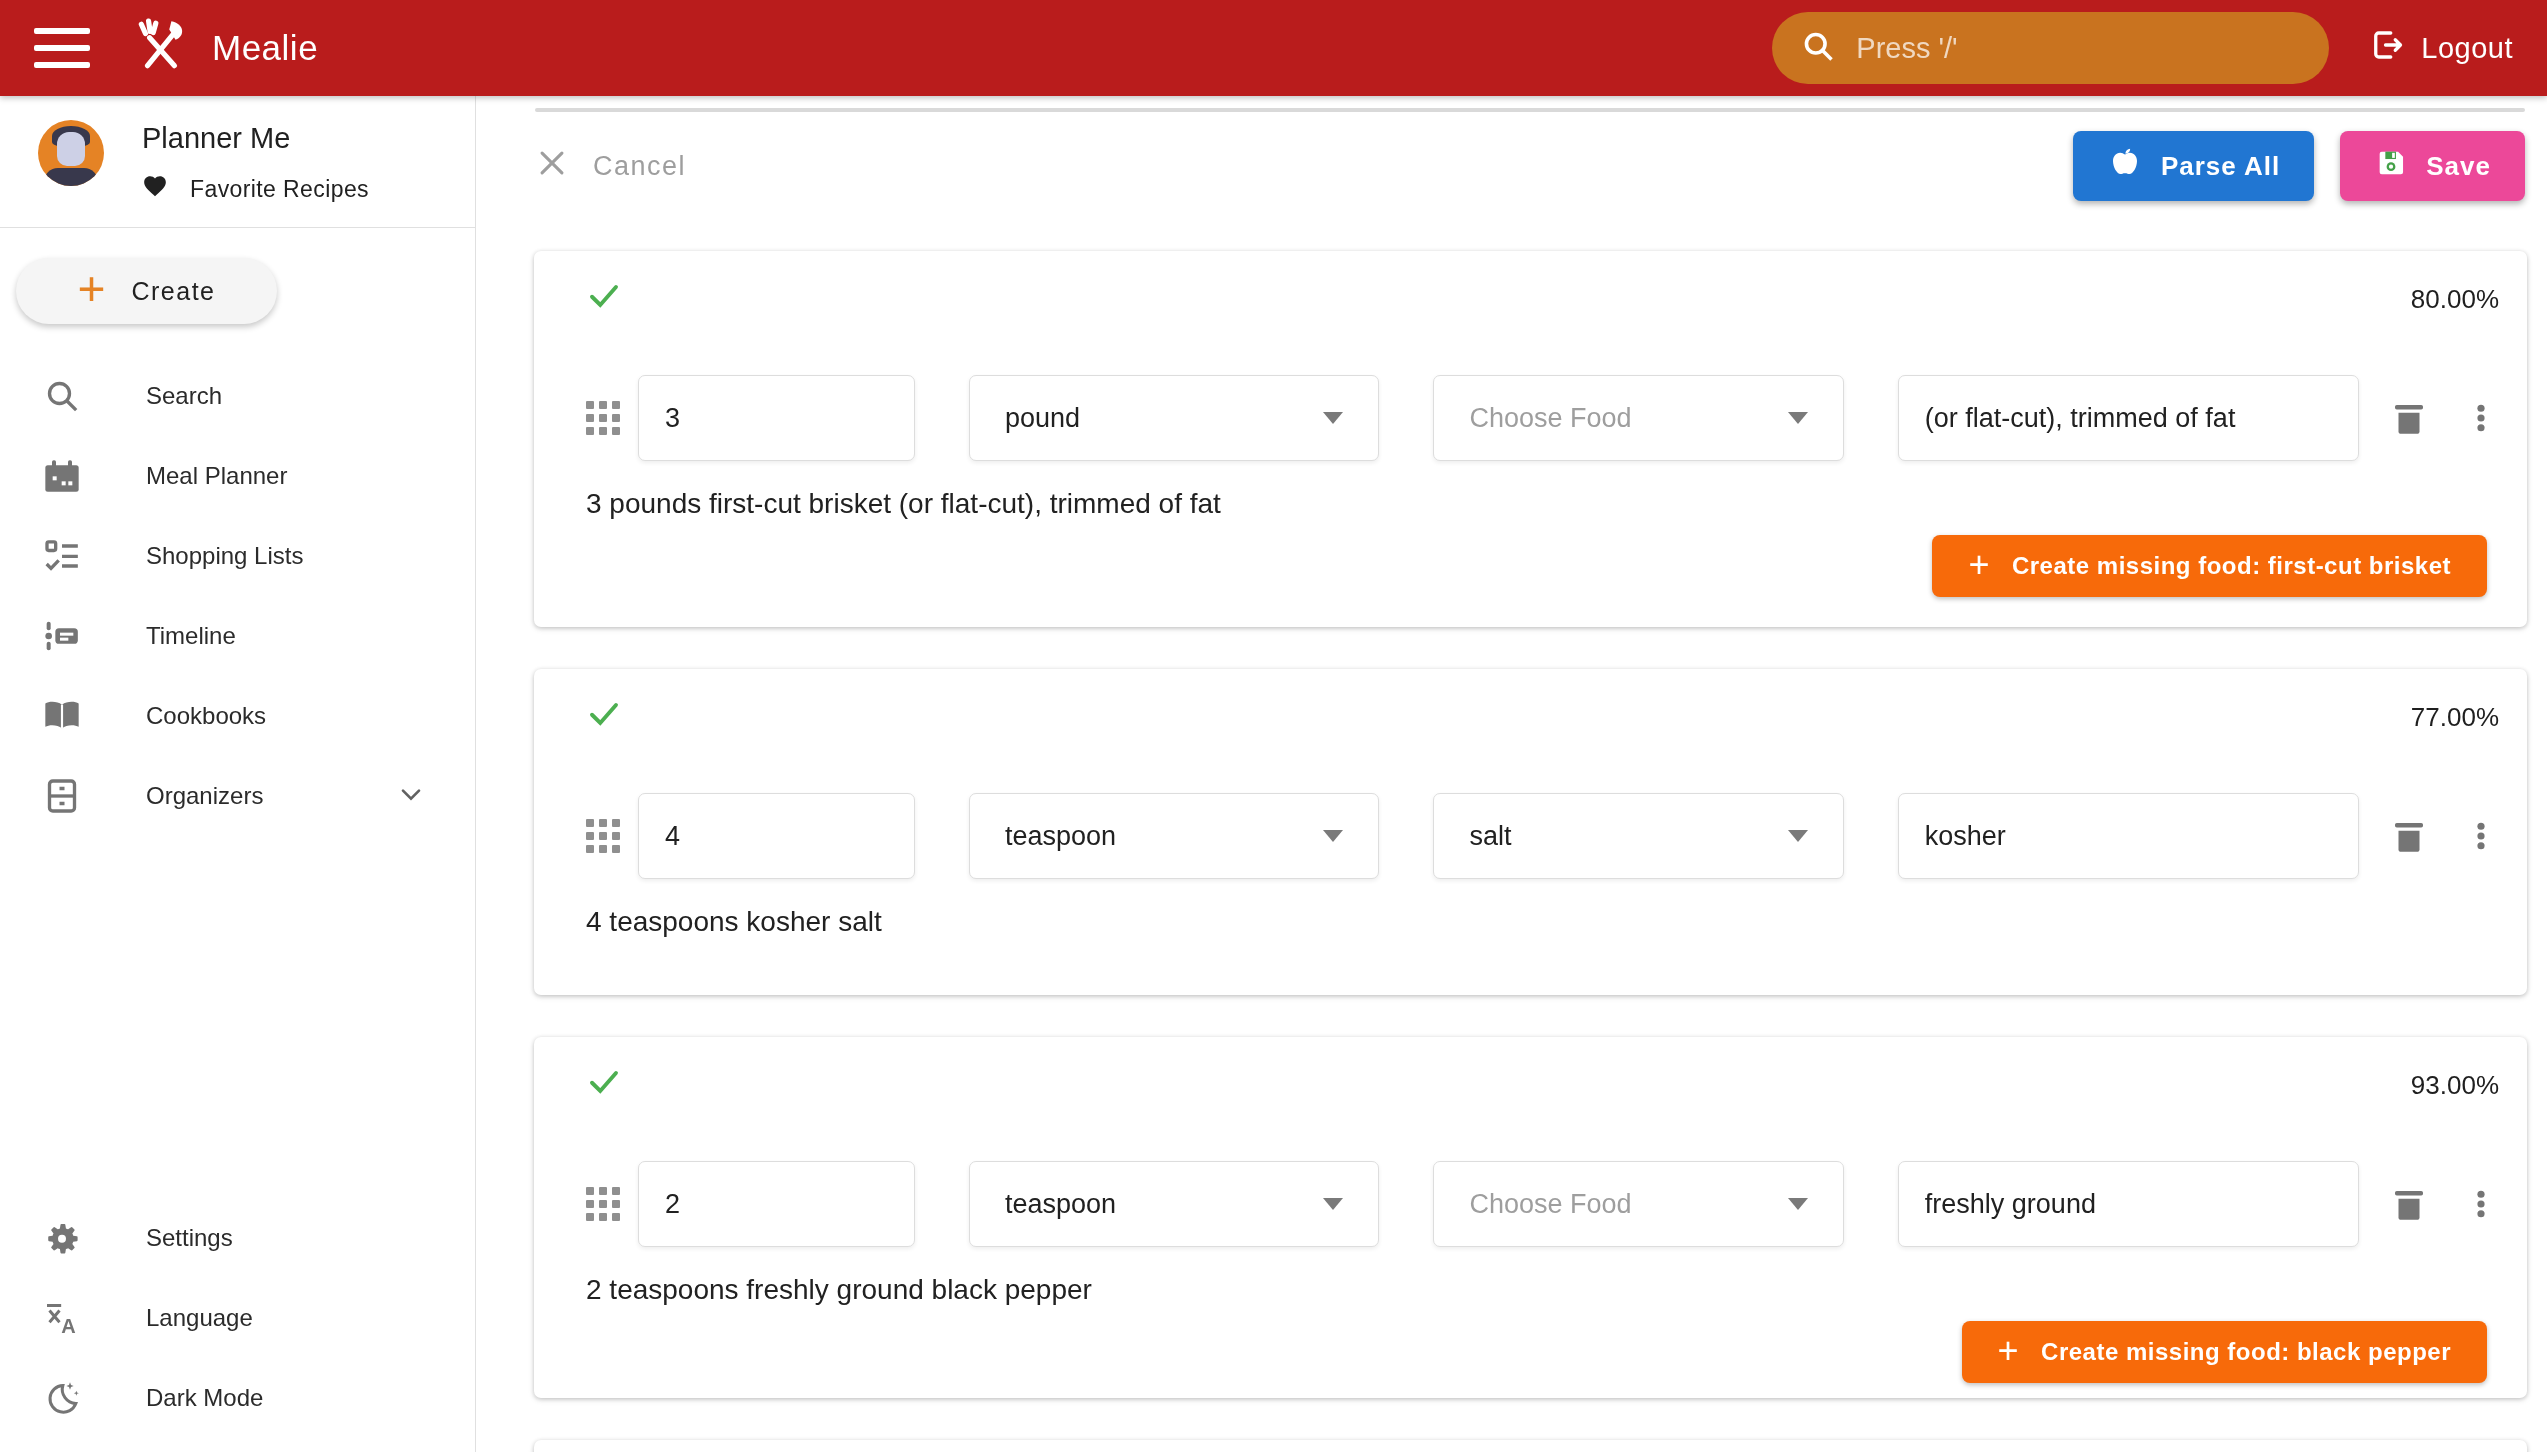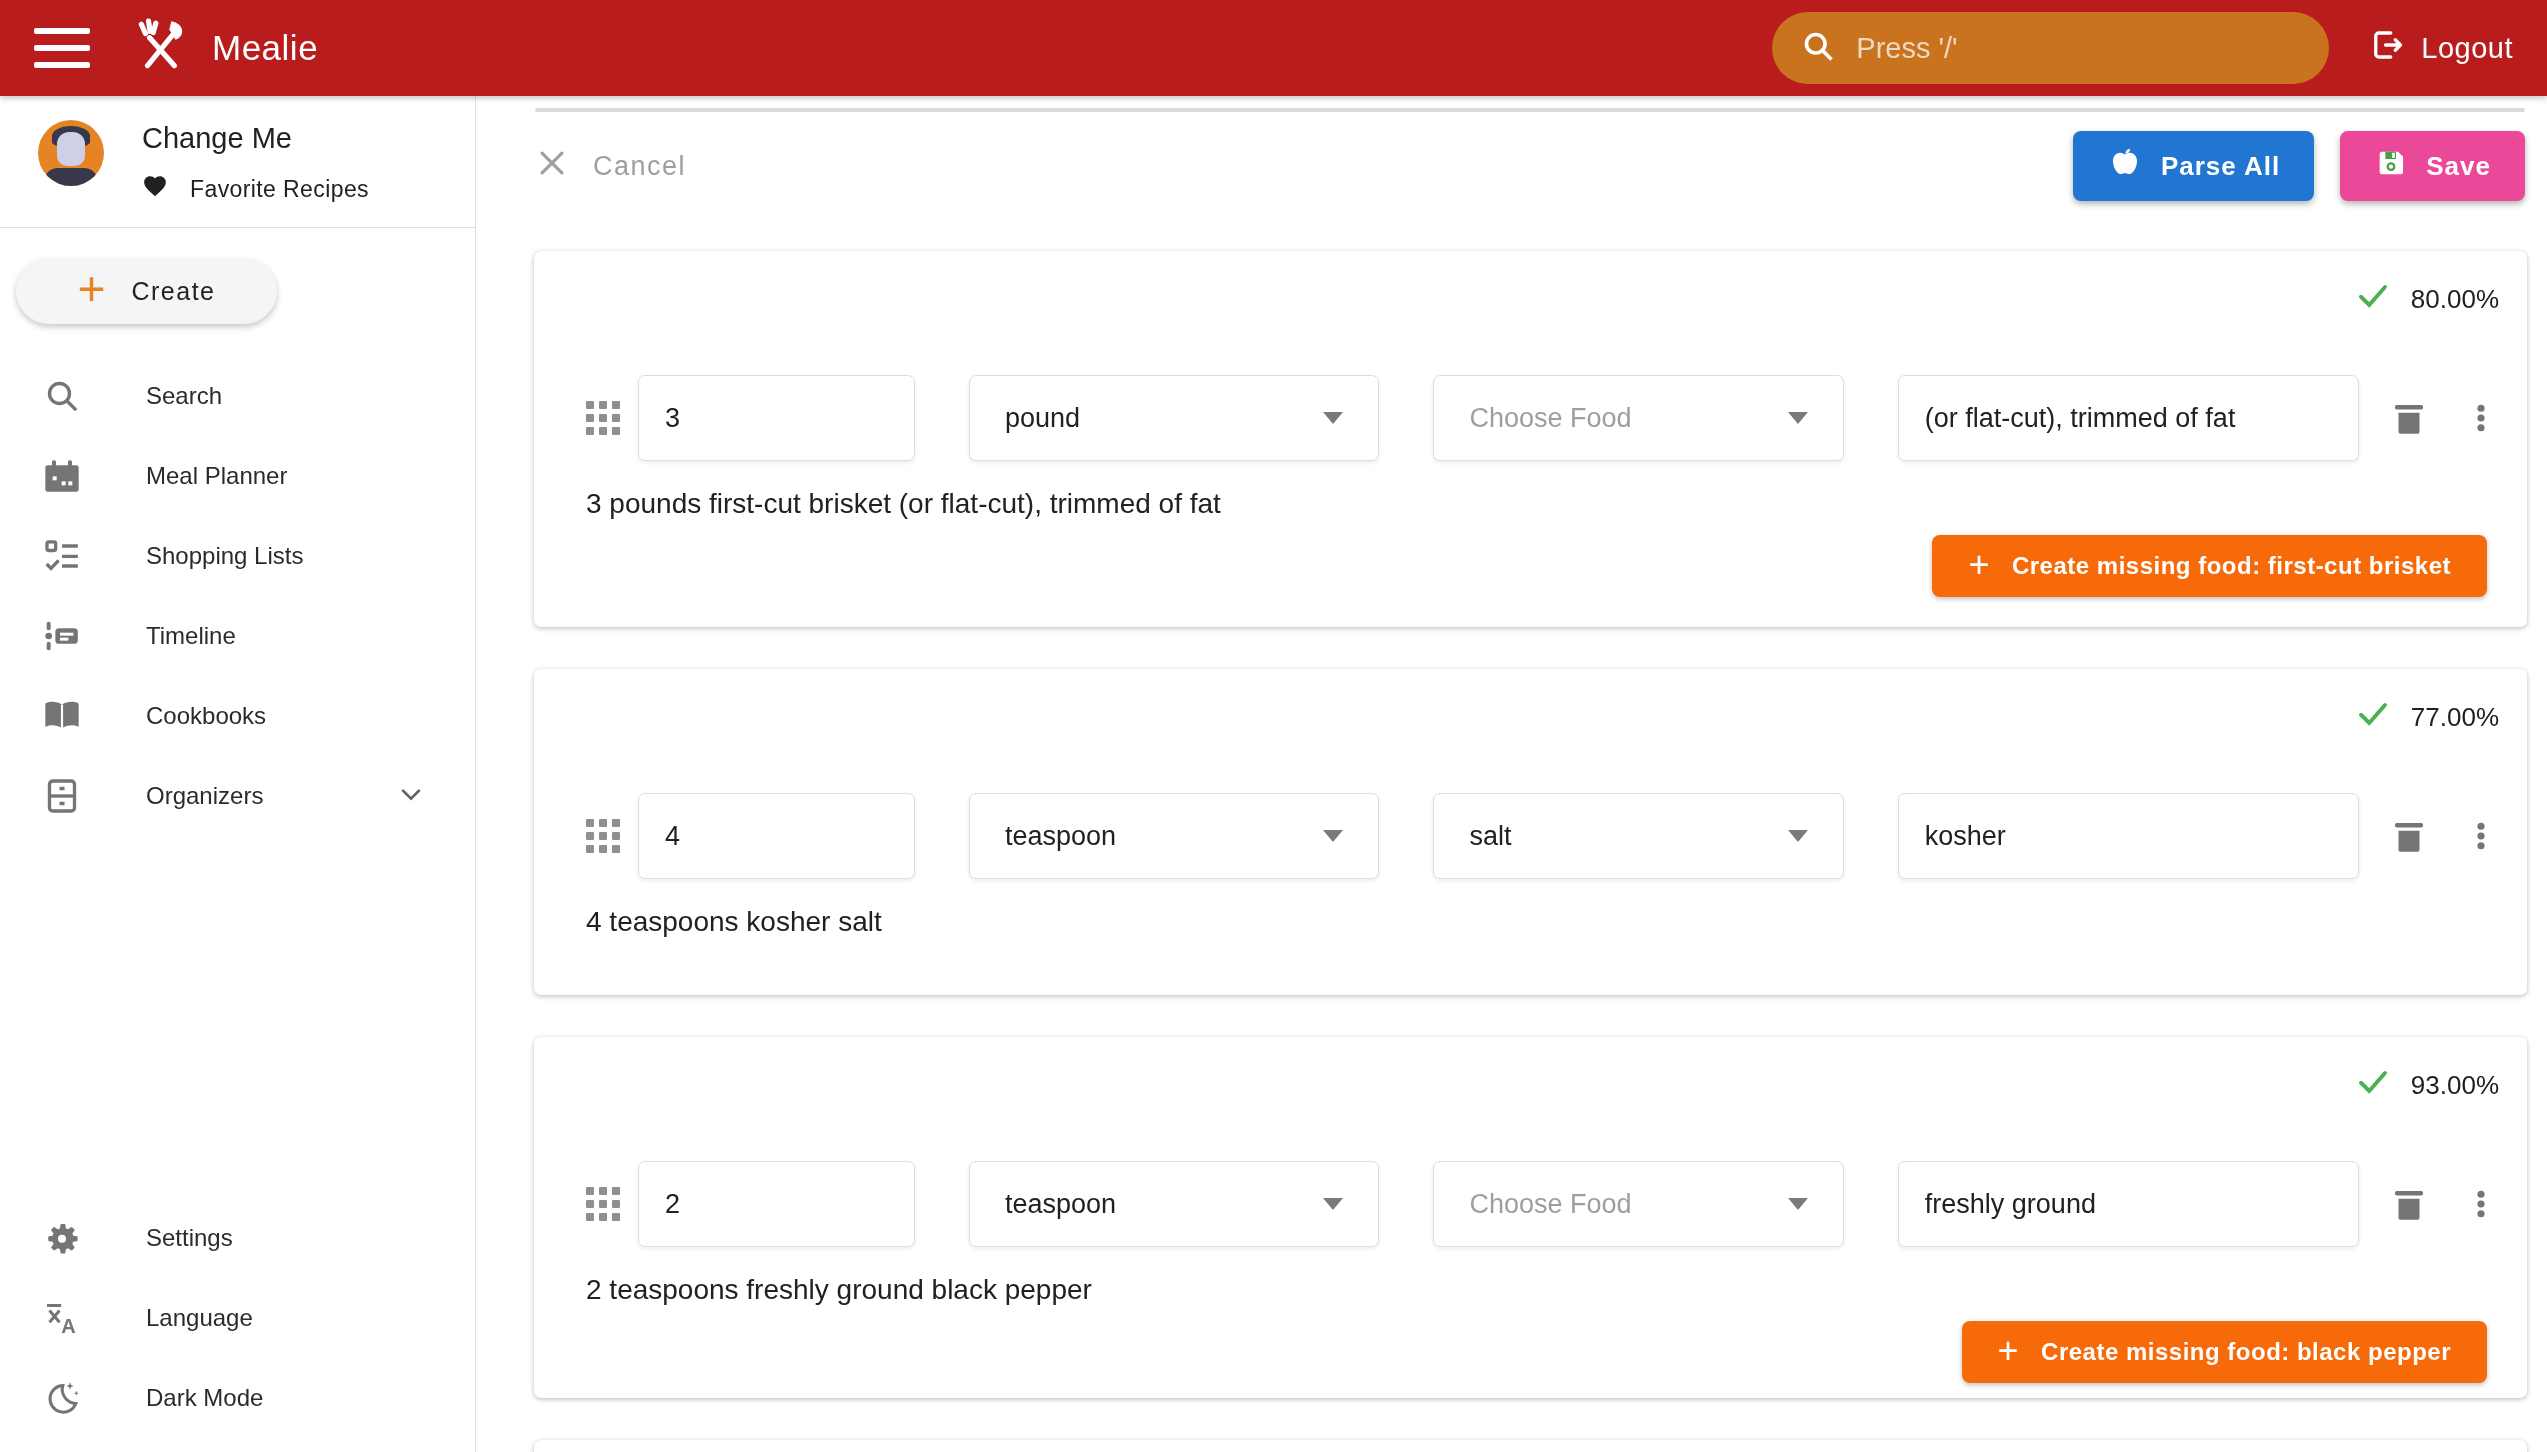--- a/index.html
+++ b/index.html
@@ -55,21 +55,21 @@
     padding:0 34px; color:#fff; font-size:26px; font-weight:700; letter-spacing:1px;
     box-shadow:0 3px 6px rgba(0,0,0,.3); cursor:pointer; font-family:inherit; }
   .btn.blue { background:#2176D2; }
   .btn.green { background:#ec4899; margin-left:26px; }
 
   .cards { position:absolute; top:155px; left:57px; right:20px; display:flex; flex-direction:column; gap:42px; }
   .card { background:#fff; border-radius:7px; box-shadow:0 1px 4px rgba(0,0,0,.18), 0 2px 6px rgba(0,0,0,.10);
     padding:26px 28px 0 52px; overflow:hidden; }
   .card.c1 { height:376px; } .card.c2 { height:326px; } .card.c3 { height:361px; }
   .card.sliver { height:24px; padding:0; }
-  .conf { display:flex; align-items:center; justify-content:flex-end; gap:20px; height:40px; margin-top:2px; }
+  .conf { display:flex; align-items:center; justify-content:space-between; gap:20px; height:40px; margin-top:2px; }
   .conf span { font-size:26px; color:#1f1f1f; }
   .fields { display:flex; align-items:center; margin-top:56px; }
   .drag { display:grid; grid-template-columns:repeat(3,8px); grid-auto-rows:8px; gap:5px; cursor:grab; margin-right:18px; }
   .drag i { background:#8f8f8f; border-radius:1px; }
   .field { height:86px; border:1px solid #ddd; border-radius:7px; background:#fff;
     box-shadow:0 2px 4px rgba(0,0,0,.07); font-size:27px; color:#212121; font-family:inherit; }
   input.field { padding:0 26px; outline:none; }
   .field.qty { width:277px; }
   .field.sel { width:411px; margin-left:54px; display:flex; align-items:center; justify-content:space-between; padding:0 35px; cursor:pointer; }
   .field.sel .val { font-size:27px; color:#212121; }
@@ -130,21 +130,21 @@
 </header>
 
 <nav class="sidebar">
   <div class="userblock">
     <div class="avatar">
       <div class="hair"></div>
         <div class="face"></div>
         <div class="body"></div>
     </div>
     <div>
-      <div class="username">Change Me</div>
+      <div class="username">Planner Me</div>
       <div class="favrow">
         <span>
           <svg width="26" height="26" viewBox="0 0 24 24" fill="#212121">
             <path d="M12 21.35l-1.45-1.32C5.4 15.36 2 12.28 2 8.5 2 5.42 4.42 3 7.5 3c1.74 0 3.41.81 4.5 2.09C13.09 3.81 14.76 3 16.5 3 19.58 3 22 5.42 22 8.5c0 3.78-3.4 6.86-8.55 11.54L12 21.35z"></path>
           </svg>
         </span>
         <span>Favorite Recipes</span>
       </div>
     </div>
   </div>

